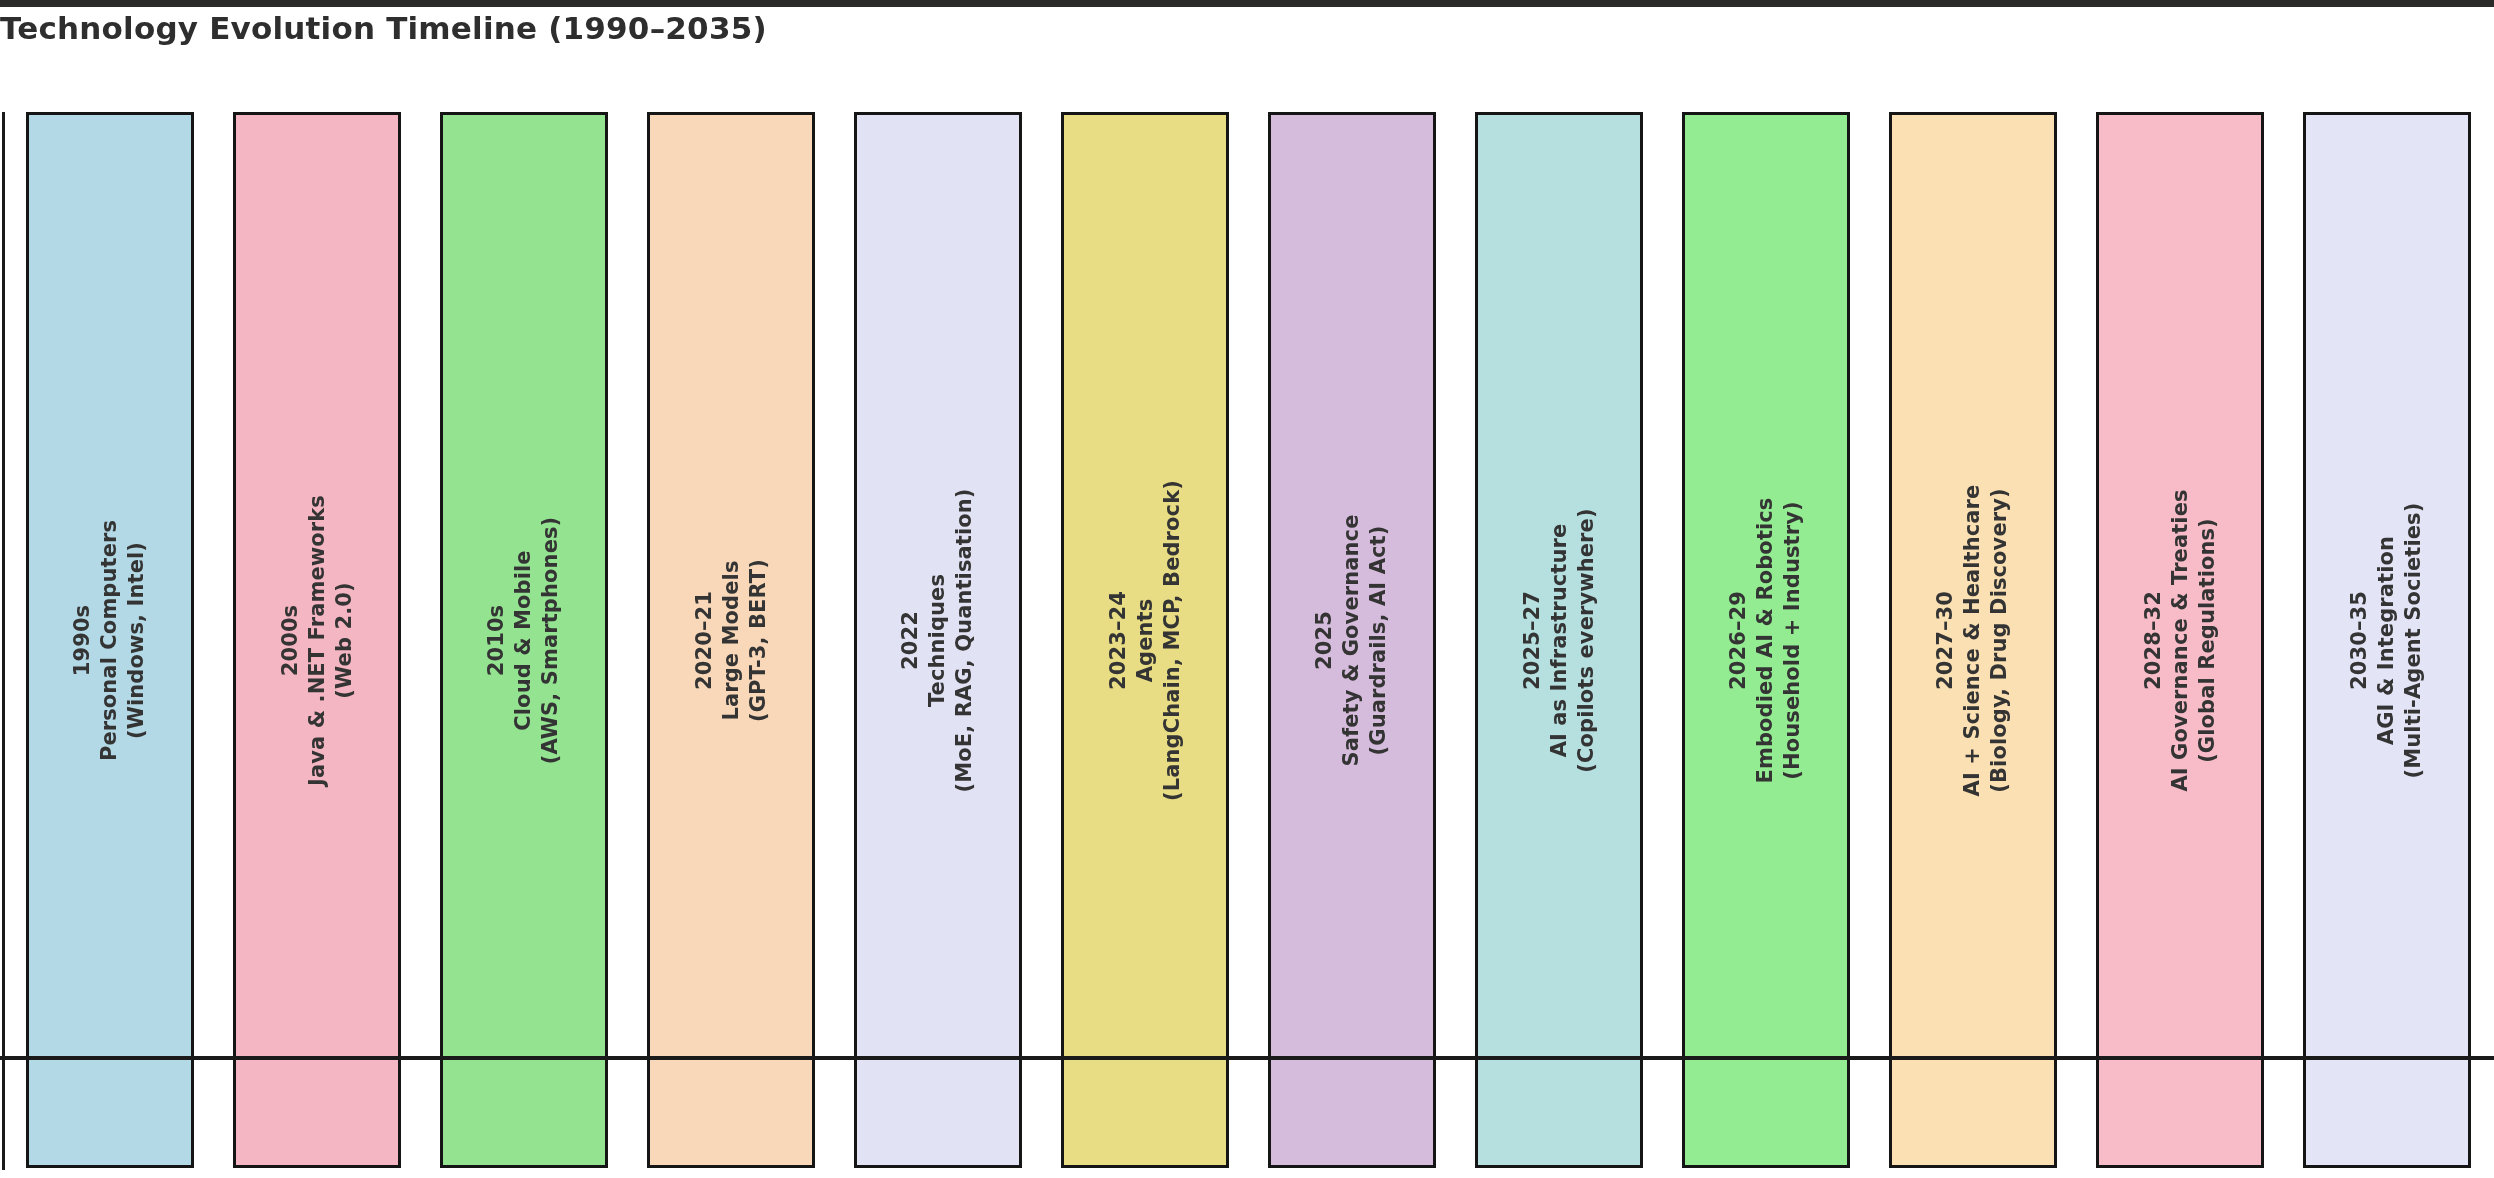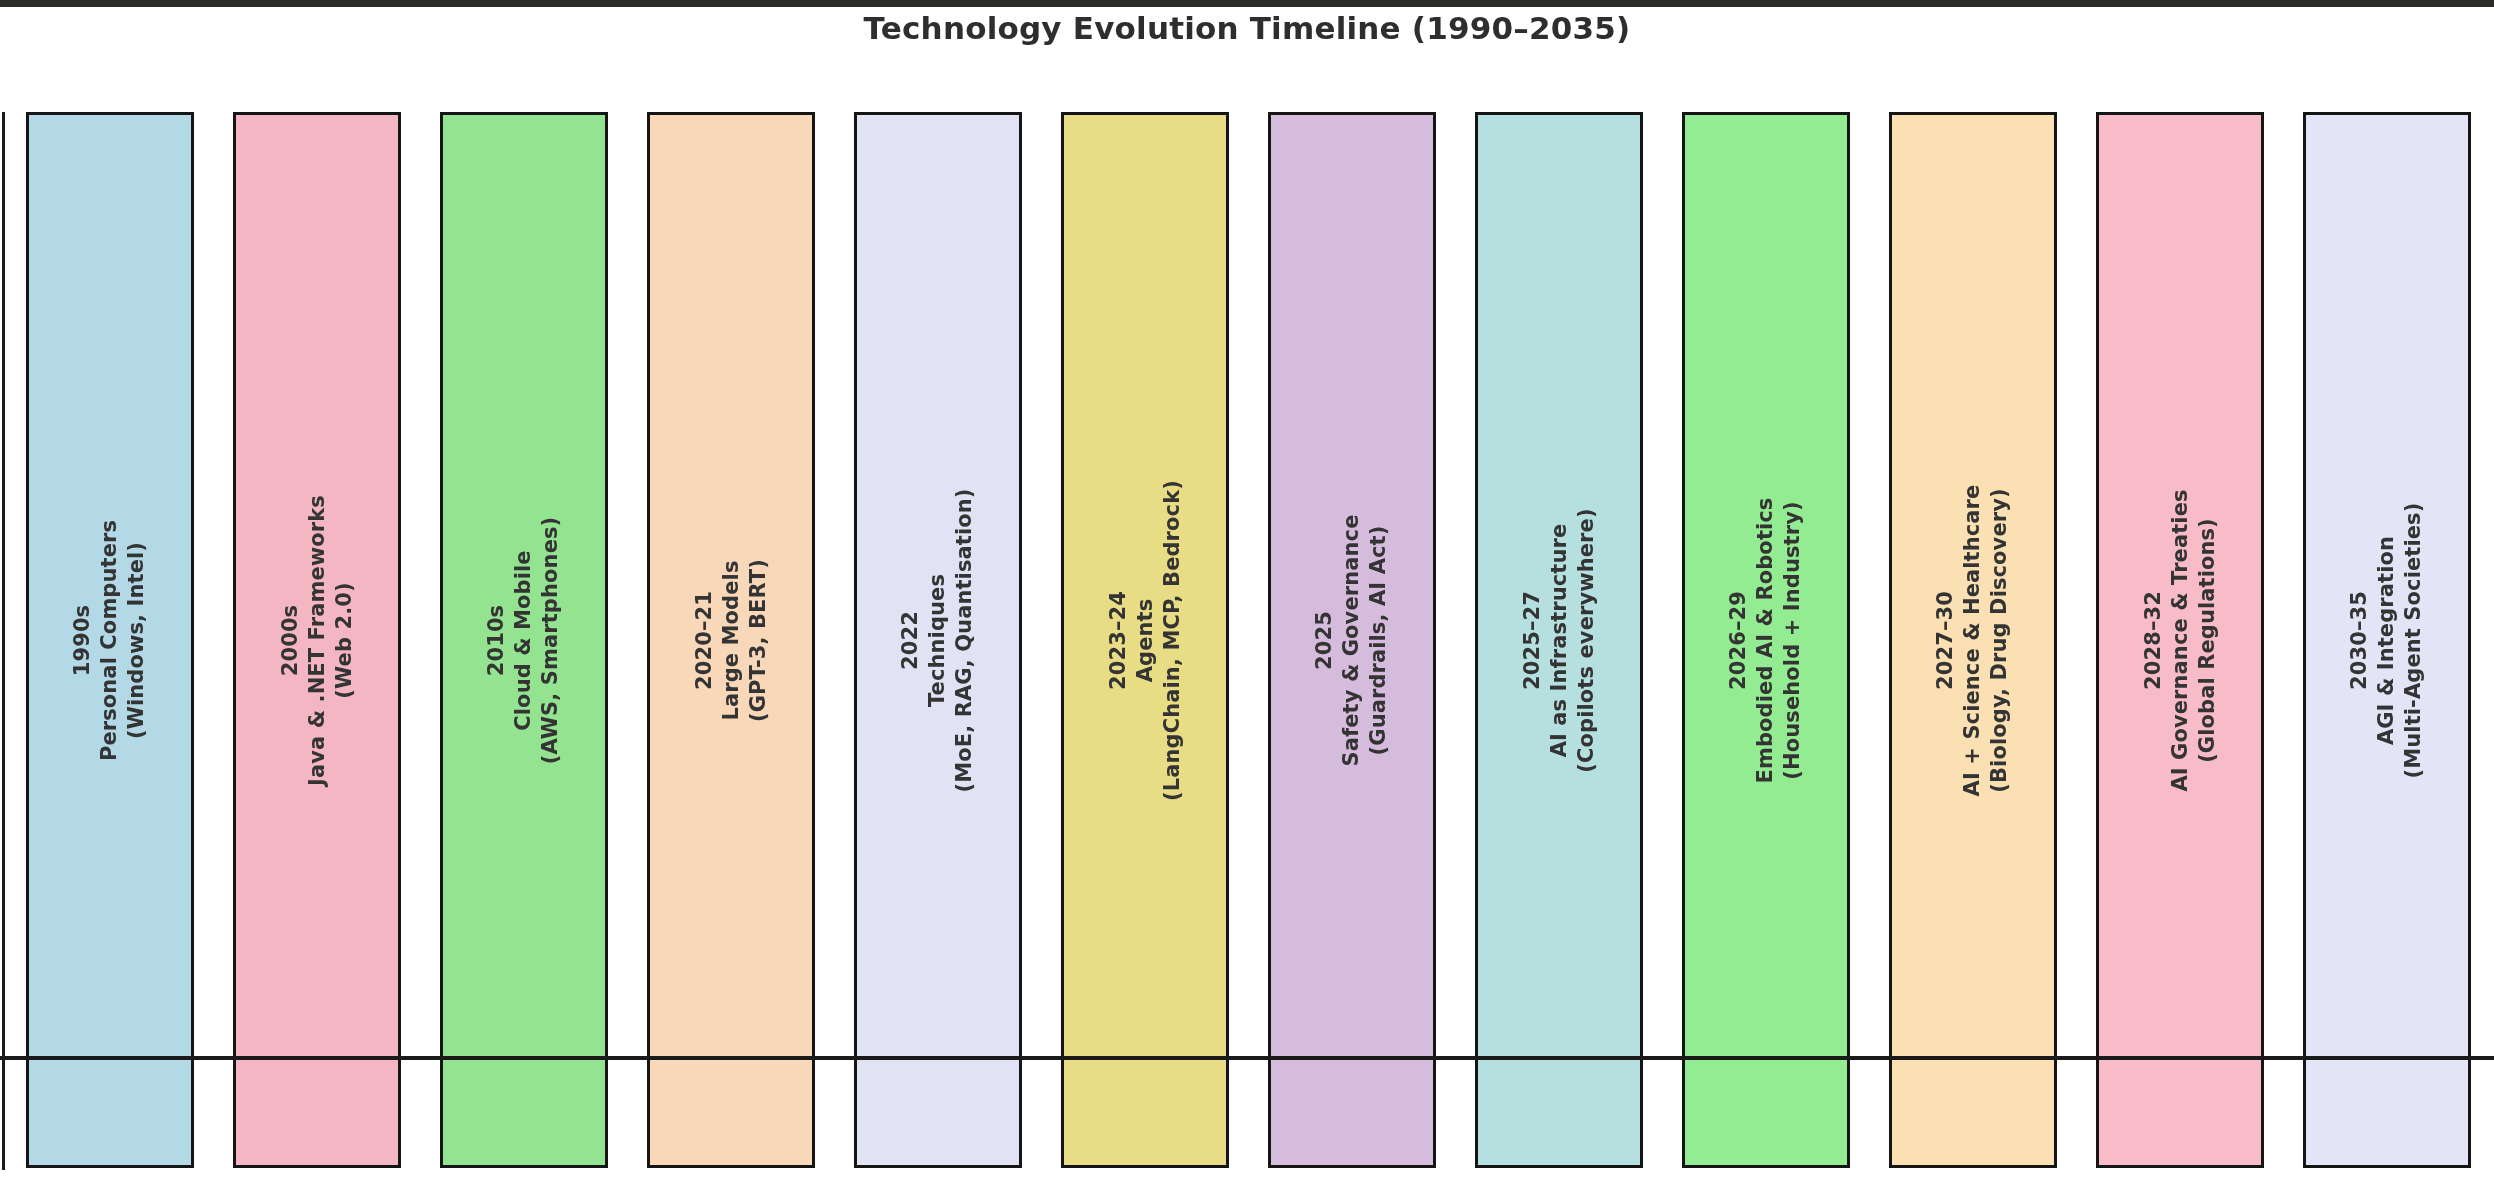--- a/index.html
+++ b/index.html
@@ -31,21 +31,21 @@
     width: 2494px;
     height: 7px;
     background: #2b2b29;
   }
 
   #chart-title {
     position: absolute;
     left: 0;
     top: 8px;
     width: 2494px;
-    text-align: center;
+    text-align: left;
     font-size: 31px;
     font-weight: bold;
     color: #2e2e2e;
     letter-spacing: 0.2px;
     line-height: 40px;
     white-space: nowrap;
   }
 
   
   #axes {

